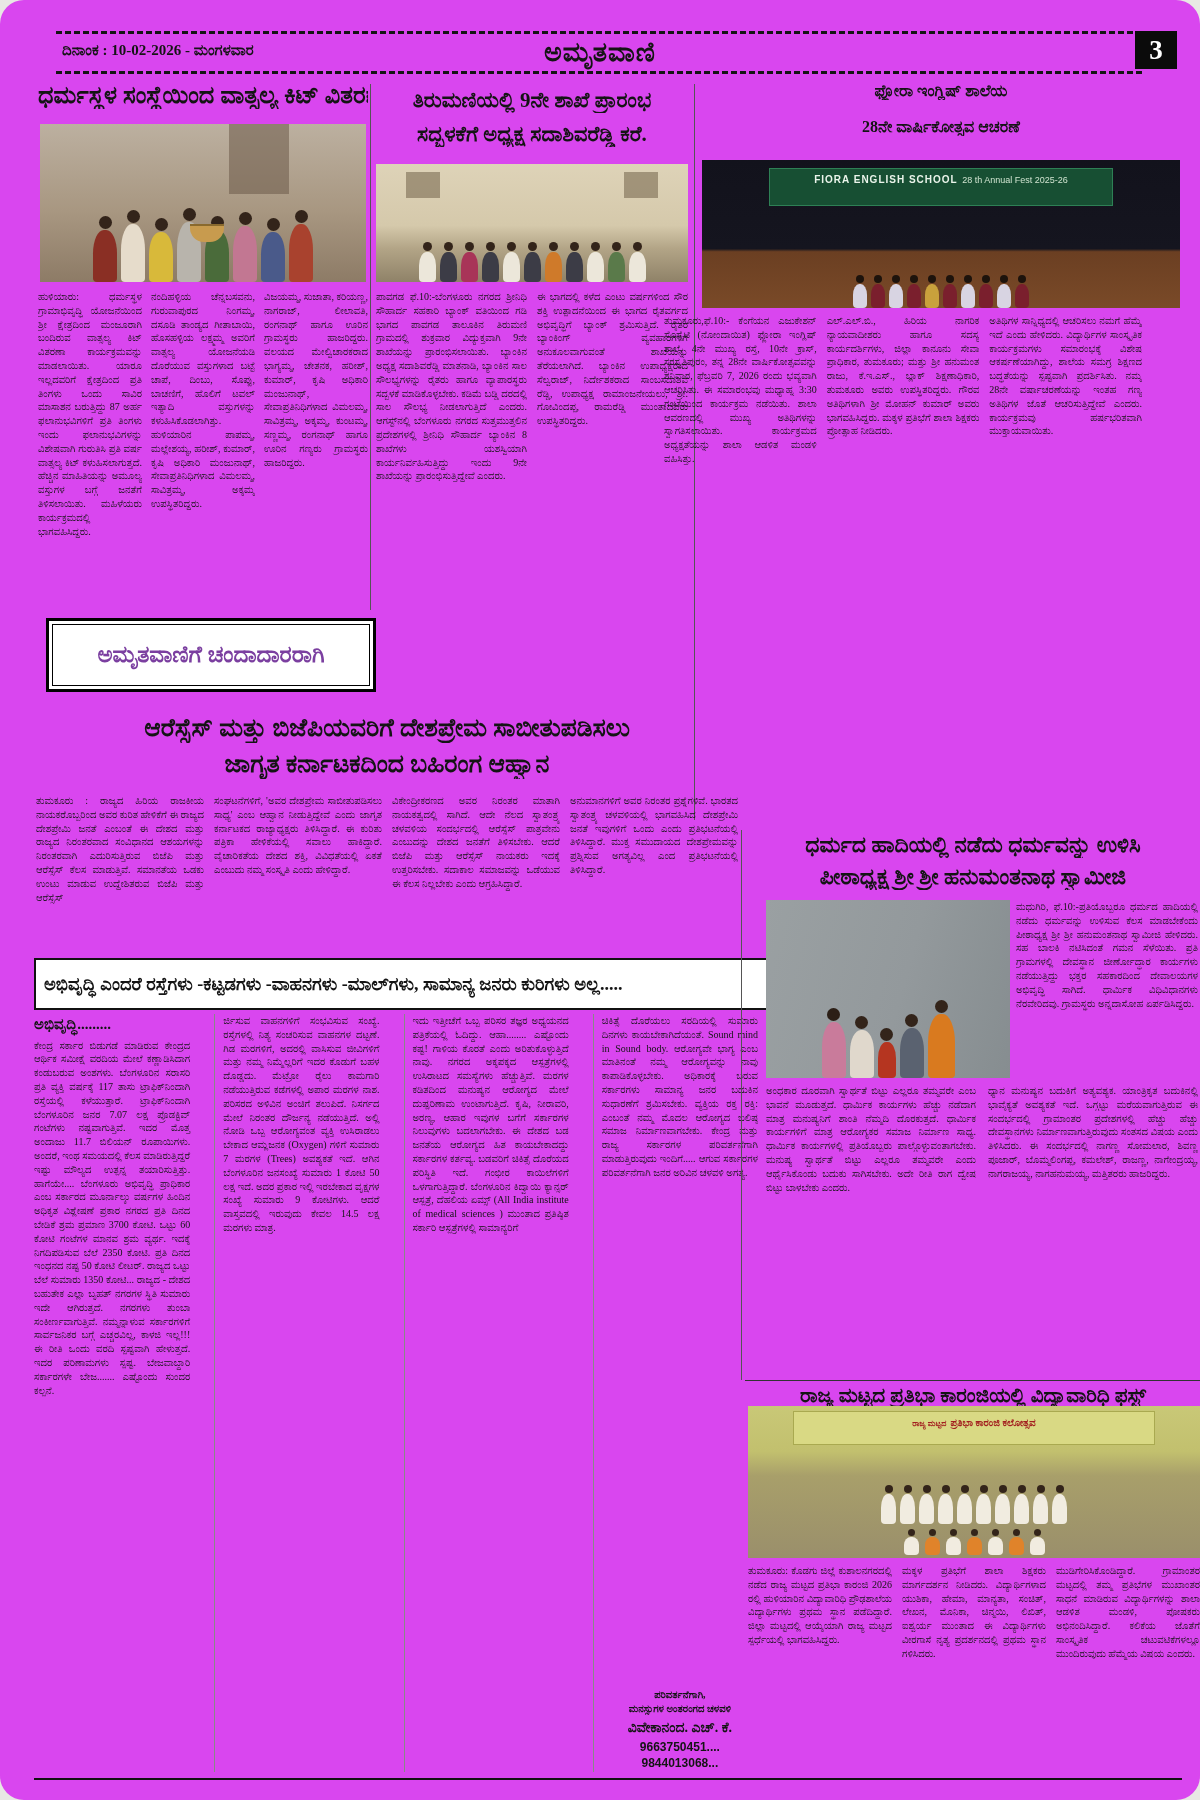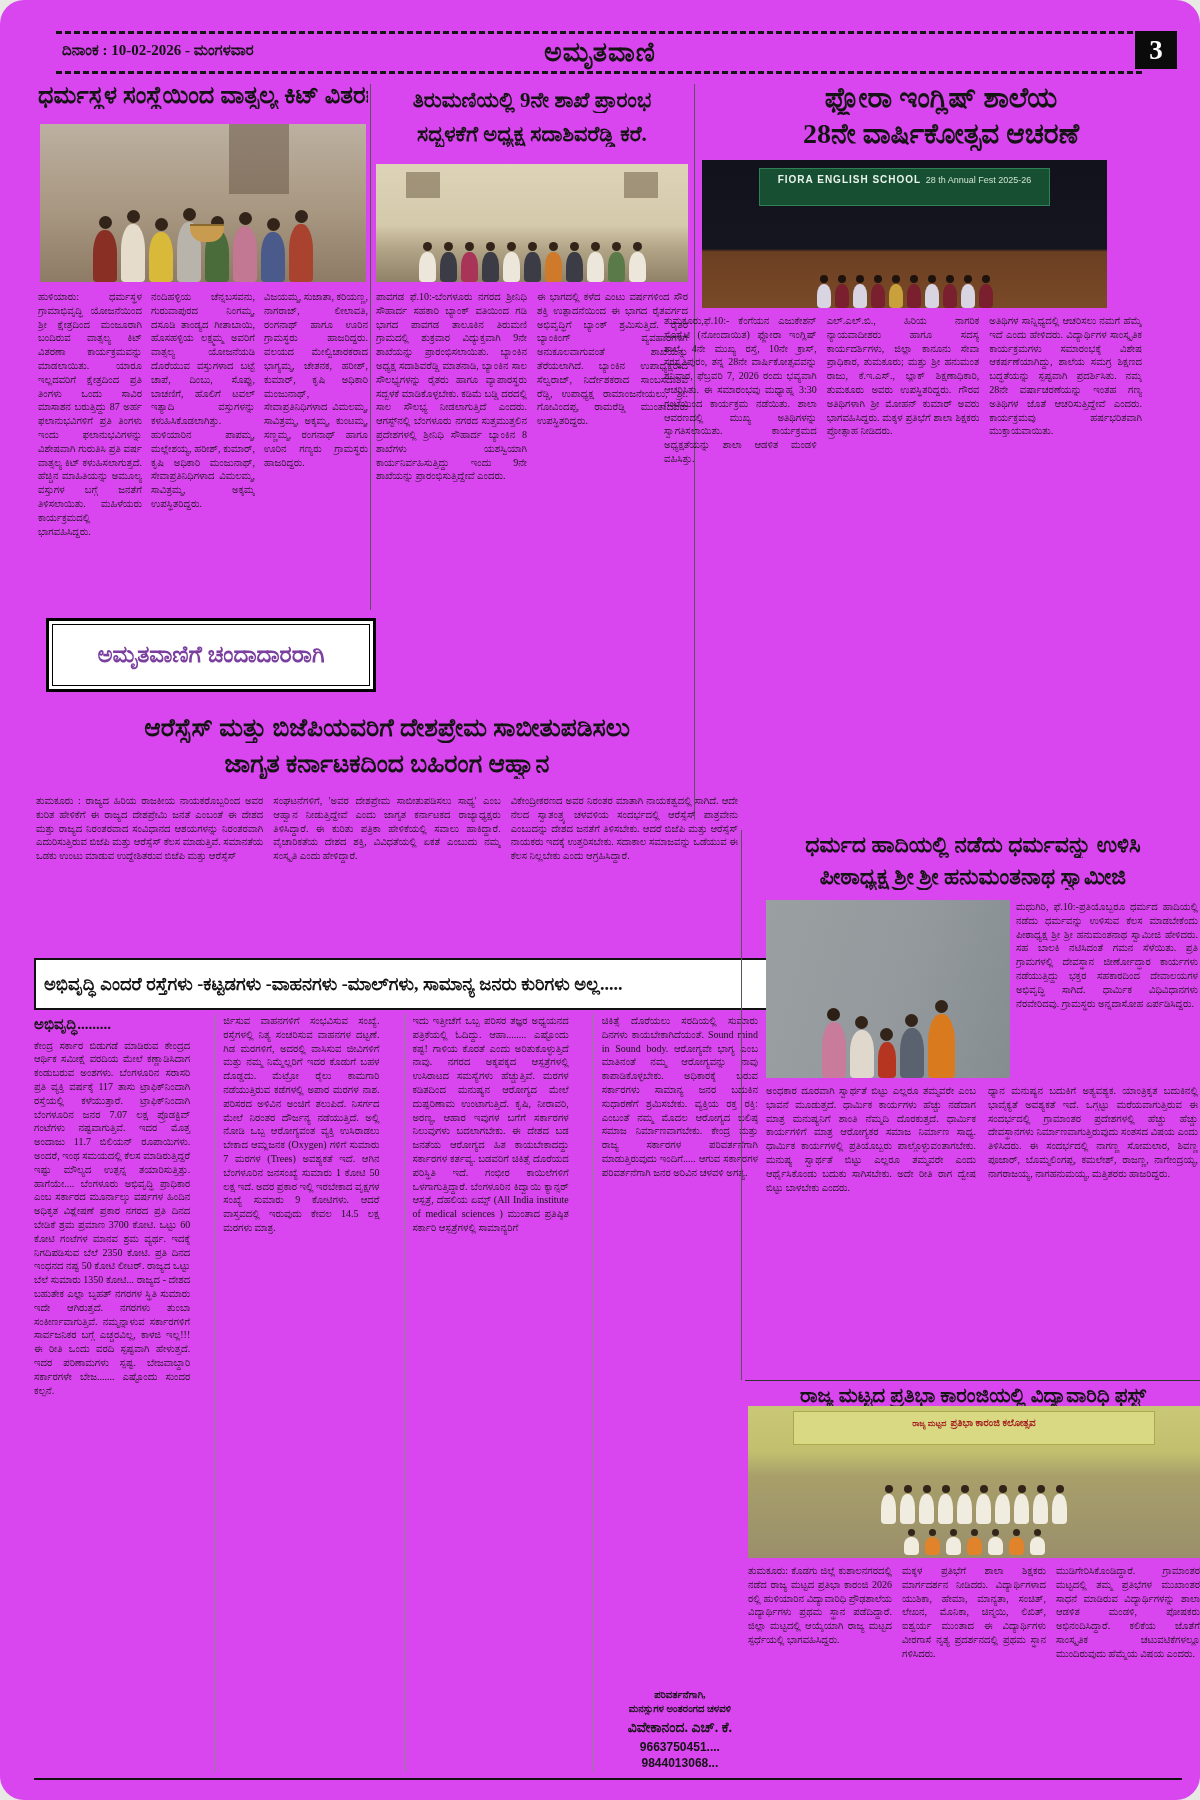--- a/index.html
+++ b/index.html
@@ -7,21 +7,21 @@
         font-family:"Liberation Serif",serif;color:#141414;overflow:hidden;border-radius:24px;}
   .abs{position:absolute;}
   
   .dash{border-top:3px dashed #141414;height:0;}
   .dateline{font-weight:bold;font-size:15px;}
   .masthead{text-align:center;font-weight:bold;font-size:27px;letter-spacing:1px;}
   .pagebox{background:#0b0b0b;color:#fff;display:flex;align-items:center;justify-content:center;
            font-weight:bold;font-size:27px;}
   
   .hl{font-weight:bold;text-align:center;white-space:nowrap;overflow:hidden;}
-  .hl1{font-size:24px;} .hl2{font-size:21px;} .hl3{font-size:28px;}
+  .hl1{font-size:24px;} .hl2{font-size:21px;} .hl3{font-size:16px;}
   .hl4{font-size:25px;} .hl5{font-size:22px;} .hl6{font-size:20px;}
   
   .cols{display:flex;}
   .col{flex:1;font-size:10px;line-height:1.38;text-align:justify;overflow:hidden;}
   .vrule{border-left:1px solid #555;width:0;}
   .hrule{border-top:1px solid #333;height:0;}
   
   .subbox{border:3px solid #000;box-shadow:inset 0 0 0 3px #fff,inset 0 0 0 4px #000;
           display:flex;align-items:center;justify-content:center;
           font-weight:bold;font-size:23px;color:#7b3fa0;background:#fff;}
@@ -201,21 +201,21 @@
   </div>
   <div class="abs cols" style="left:376px;top:290px;width:312px;height:418px;gap:10px;">
     <div class="col">ಪಾವಗಡ ಫೆ.10:-ಬೆಂಗಳೂರು ನಗರದ ಶ್ರೀನಿಧಿ ಸೌಹಾರ್ದ ಸಹಕಾರಿ ಬ್ಯಾಂಕ್ ವತಿಯಿಂದ ಗಡಿ ಭಾಗದ ಪಾವಗಡ ತಾಲೂಕಿನ ತಿರುಮಣಿ ಗ್ರಾಮದಲ್ಲಿ ಶುಕ್ರವಾರ ವಿದ್ಯುಕ್ತವಾಗಿ 9ನೇ ಶಾಖೆಯನ್ನು ಪ್ರಾರಂಭಿಸಲಾಯಿತು. ಬ್ಯಾಂಕಿನ ಅಧ್ಯಕ್ಷ ಸದಾಶಿವರೆಡ್ಡಿ ಮಾತನಾಡಿ, ಬ್ಯಾಂಕಿನ ಸಾಲ ಸೌಲಭ್ಯಗಳನ್ನು ರೈತರು ಹಾಗೂ ವ್ಯಾಪಾರಸ್ಥರು ಸದ್ಬಳಕೆ ಮಾಡಿಕೊಳ್ಳಬೇಕು. ಕಡಿಮೆ ಬಡ್ಡಿ ದರದಲ್ಲಿ ಸಾಲ ಸೌಲಭ್ಯ ನೀಡಲಾಗುತ್ತಿದೆ ಎಂದರು. ಆಗಸ್ಟ್‌ನಲ್ಲಿ ಬೆಂಗಳೂರು ನಗರದ ಸುತ್ತಮುತ್ತಲಿನ ಪ್ರದೇಶಗಳಲ್ಲಿ ಶ್ರೀನಿಧಿ ಸೌಹಾರ್ದ ಬ್ಯಾಂಕಿನ 8 ಶಾಖೆಗಳು ಯಶಸ್ವಿಯಾಗಿ ಕಾರ್ಯನಿರ್ವಹಿಸುತ್ತಿದ್ದು ಇಂದು 9ನೇ ಶಾಖೆಯನ್ನು ಪ್ರಾರಂಭಿಸುತ್ತಿದ್ದೇವೆ ಎಂದರು.</div>
     <div class="col">ಈ ಭಾಗದಲ್ಲಿ ಕಳೆದ ಎಂಟು ವರ್ಷಗಳಿಂದ ಸೌರ ಶಕ್ತಿ ಉತ್ಪಾದನೆಯಿಂದ ಈ ಭಾಗದ ರೈತವರ್ಗದ ಅಭಿವೃದ್ಧಿಗೆ ಬ್ಯಾಂಕ್ ಶ್ರಮಿಸುತ್ತಿದೆ. ರೈತರ ಬ್ಯಾಂಕಿಂಗ್ ವ್ಯವಹಾರಗಳಿಗೆ ಅನುಕೂಲವಾಗುವಂತೆ ಶಾಖೆಯನ್ನು ತೆರೆಯಲಾಗಿದೆ. ಬ್ಯಾಂಕಿನ ಉಪಾಧ್ಯಕ್ಷರಾದ ಸೆಲ್ವರಾಜ್, ನಿರ್ದೇಶಕರಾದ ಸಾಂಬಸದಾಶಿವ ರೆಡ್ಡಿ, ಉಪಾಧ್ಯಕ್ಷ ರಾಮಾಂಜನೇಯಲು, ಶ್ರೀ. ಗೋವಿಂದಪ್ಪ, ರಾಮರೆಡ್ಡಿ ಮುಂತಾದವರು ಉಪಸ್ಥಿತರಿದ್ದರು.</div>
   </div>
 
   <div class="abs vrule" style="left:694px;top:84px;height:736px;"></div>
 
   <div class="abs hl hl3" style="left:700px;top:82px;width:482px;">ಫ್ಲೋರಾ ಇಂಗ್ಲಿಷ್ ಶಾಲೆಯ</div>
   <div class="abs hl hl3" style="left:700px;top:118px;width:482px;">28ನೇ ವಾರ್ಷಿಕೋತ್ಸವ ಆಚರಣೆ</div>
-  <div class="abs photo ph3" style="left:702px;top:160px;width:405px;height:148px;">
+  <div class="abs photo ph3" style="left:702px;top:160px;width:478px;height:148px;">
     <span class="stageBanner">
       <span class="b1">FIORA ENGLISH SCHOOL</span>
       <span class="b2">28 th Annual Fest 2025-26</span>
     </span>
     <span class="pg">
       <i class="pr">
           <i class="hd"></i>
           <i class="bd"></i>
         </i>
       <i class="pr">
@@ -265,20 +265,21 @@
   <div class="abs subbox" style="left:46px;top:618px;width:324px;height:68px;">
     <span>ಅಮೃತವಾಣಿಗೆ ಚಂದಾದಾರರಾಗಿ</span>
   </div>
 
   <div class="abs hl hl4" style="left:36px;top:714px;width:702px;">ಆರೆಸ್ಸೆಸ್ ಮತ್ತು ಬಿಜೆಪಿಯವರಿಗೆ ದೇಶಪ್ರೇಮ ಸಾಬೀತುಪಡಿಸಲು</div>
   <div class="abs hl hl4" style="left:36px;top:750px;width:702px;">ಜಾಗೃತ ಕರ್ನಾಟಕದಿಂದ ಬಹಿರಂಗ ಆಹ್ವಾನ</div>
   <div class="abs cols" style="left:36px;top:794px;width:702px;height:156px;gap:10px;">
     <div class="col">ತುಮಕೂರು : ರಾಜ್ಯದ ಹಿರಿಯ ರಾಜಕೀಯ ನಾಯಕರೊಬ್ಬರಿಂದ ಅವರ ಕುರಿತ ಹೇಳಿಕೆಗೆ ಈ ರಾಜ್ಯದ ದೇಶಪ್ರೇಮಿ ಜನತೆ ಎಂಬಂತೆ ಈ ದೇಶದ ಮತ್ತು ರಾಜ್ಯದ ನಿರಂತರವಾದ ಸಂವಿಧಾನದ ಆಶಯಗಳನ್ನು ನಿರಂತರವಾಗಿ ಎದುರಿಸುತ್ತಿರುವ ಬಿಜೆಪಿ ಮತ್ತು ಆರೆಸ್ಸೆಸ್ ಕೆಲಸ ಮಾಡುತ್ತಿವೆ. ಸಮಾನತೆಯ ಒಡಕು ಉಂಟು ಮಾಡುವ ಉದ್ದೇಶಿತರುವ ಬಿಜೆಪಿ ಮತ್ತು ಆರೆಸ್ಸೆಸ್</div>
     <div class="col">ಸಂಘಟನೆಗಳಿಗೆ, 'ಅವರ ದೇಶಪ್ರೇಮ ಸಾಬೀತುಪಡಿಸಲು ಸಾಧ್ಯ' ಎಂಬ ಆಹ್ವಾನ ನೀಡುತ್ತಿದ್ದೇವೆ ಎಂದು ಜಾಗೃತ ಕರ್ನಾಟಕದ ರಾಜ್ಯಾಧ್ಯಕ್ಷರು ತಿಳಿಸಿದ್ದಾರೆ. ಈ ಕುರಿತು ಪತ್ರಿಕಾ ಹೇಳಿಕೆಯಲ್ಲಿ ಸವಾಲು ಹಾಕಿದ್ದಾರೆ. ವೈಚಾರಿಕತೆಯ ದೇಶದ ಶಕ್ತಿ, ವಿವಿಧತೆಯಲ್ಲಿ ಏಕತೆ ಎಂಬುದು ನಮ್ಮ ಸಂಸ್ಕೃತಿ ಎಂದು ಹೇಳಿದ್ದಾರೆ.</div>
     <div class="col">ವಿಕೇಂದ್ರೀಕರಣದ ಅವರ ನಿರಂತರ ಮಾತಾಗಿ ನಾಯಕತ್ವದಲ್ಲಿ ಸಾಗಿದೆ. ಆದೇ ನೆಲದ ಸ್ವಾತಂತ್ರ್ಯ ಚಳವಳಿಯ ಸಂದರ್ಭದಲ್ಲಿ ಆರೆಸ್ಸೆಸ್ ಪಾತ್ರವೇನು ಎಂಬುದನ್ನು ದೇಶದ ಜನತೆಗೆ ತಿಳಿಸಬೇಕು. ಆದರೆ ಬಿಜೆಪಿ ಮತ್ತು ಆರೆಸ್ಸೆಸ್ ನಾಯಕರು ಇದಕ್ಕೆ ಉತ್ತರಿಸಬೇಕು. ಸದಾಕಾಲ ಸಮಾಜವನ್ನು ಒಡೆಯುವ ಈ ಕೆಲಸ ನಿಲ್ಲಬೇಕು ಎಂದು ಆಗ್ರಹಿಸಿದ್ದಾರೆ.</div>
+    <div class="col">ಅನುಮಾನಗಳಿಗೆ ಅವರ ನಿರಂತರ ಪ್ರಶ್ನೆಗಳಿವೆ. ಭಾರತದ ಸ್ವಾತಂತ್ರ್ಯ ಚಳವಳಿಯಲ್ಲಿ ಭಾಗವಹಿಸಿದ ದೇಶಪ್ರೇಮಿ ಜನತೆ ಇವುಗಳಿಗೆ ಒಂದು ಎಂದು ಪ್ರತಿಭಟನೆಯಲ್ಲಿ ತಿಳಿಸಿದ್ದಾರೆ. ಮುಕ್ತ ಸಮುದಾಯದ ದೇಶಪ್ರೇಮವನ್ನು ಪ್ರಶ್ನಿಸುವ ಅಗತ್ಯವಿಲ್ಲ ಎಂದ ಪ್ರತಿಭಟನೆಯಲ್ಲಿ ತಿಳಿಸಿದ್ದಾರೆ.</div>
   </div>
 
   <div class="abs bannerbox" style="left:34px;top:958px;width:724px;height:48px;">
     <span>ಅಭಿವೃದ್ಧಿ ಎಂದರೆ ರಸ್ತೆಗಳು -ಕಟ್ಟಡಗಳು -ವಾಹನಗಳು -ಮಾಲ್‌ಗಳು, ಸಾಮಾನ್ಯ ಜನರು ಕುರಿಗಳು ಅಲ್ಲ.....</span>
   </div>
 
   <div class="abs cols" style="left:34px;top:1014px;width:724px;height:758px;gap:16px;">
     <div class="col" style="padding-right:8px;">
       <div class="colhead">ಅಭಿವೃದ್ಧಿ.........</div>
       <span>ಕೇಂದ್ರ ಸರ್ಕಾರ ಬಿಡುಗಡೆ ಮಾಡಿರುವ ಕೇಂದ್ರದ ಆರ್ಥಿಕ ಸಮೀಕ್ಷೆ ವರದಿಯ ಮೇಲೆ ಕಣ್ಣಾಡಿಸಿದಾಗ ಕಂಡುಬರುವ ಅಂಶಗಳು. ಬೆಂಗಳೂರಿನ ಸರಾಸರಿ ಪ್ರತಿ ವ್ಯಕ್ತಿ ವರ್ಷಕ್ಕೆ 117 ತಾಸು ಟ್ರಾಫಿಕ್‌ನಿಂದಾಗಿ ರಸ್ತೆಯಲ್ಲಿ ಕಳೆಯುತ್ತಾರೆ. ಟ್ರಾಫಿಕ್‌ನಿಂದಾಗಿ ಬೆಂಗಳೂರಿನ ಜನರ 7.07 ಲಕ್ಷ ಪ್ರೊಡಕ್ಟಿವ್ ಗಂಟೆಗಳು ನಷ್ಟವಾಗುತ್ತಿವೆ. ಇದರ ಮೊತ್ತ ಅಂದಾಜು 11.7 ಬಿಲಿಯನ್ ರೂಪಾಯಿಗಳು. ಅಂದರೆ, ಇಂಥ ಸಮಯದಲ್ಲಿ ಕೆಲಸ ಮಾಡಿರುತ್ತಿದ್ದರೆ ಇಷ್ಟು ಮೌಲ್ಯದ ಉತ್ಪನ್ನ ತಯಾರಿಸುತ್ತಿತ್ತು. ಹಾಗೆಯೇ.... ಬೆಂಗಳೂರು ಅಭಿವೃದ್ಧಿ ಪ್ರಾಧಿಕಾರ ಎಂಬ ಸರ್ಕಾರದ ಮೂರ್ನಾಲ್ಕು ವರ್ಷಗಳ ಹಿಂದಿನ ಅಧಿಕೃತ ವಿಶ್ಲೇಷಣೆ ಪ್ರಕಾರ ನಗರದ ಪ್ರತಿ ದಿನದ ಬೇಡಿಕೆ ಶ್ರಮ ಪ್ರಮಾಣ 3700 ಕೋಟಿ. ಒಟ್ಟು 60 ಕೋಟಿ ಗಂಟೆಗಳ ಮಾನವ ಶ್ರಮ ವ್ಯರ್ಥ. ಇದಕ್ಕೆ ನಿಗದಿಪಡಿಸುವ ಬೆಲೆ 2350 ಕೋಟಿ. ಪ್ರತಿ ದಿನದ ಇಂಧನದ ನಷ್ಟ 50 ಕೋಟಿ ಲೀಟರ್. ರಾಜ್ಯದ ಒಟ್ಟು ಬೆಲೆ ಸುಮಾರು 1350 ಕೋಟಿ... ರಾಜ್ಯದ - ದೇಶದ ಬಹುತೇಕ ಎಲ್ಲಾ ಬೃಹತ್ ನಗರಗಳ ಸ್ಥಿತಿ ಸುಮಾರು ಇದೇ ಆಗಿರುತ್ತದೆ. ನಗರಗಳು ತುಂಬಾ ಸಂಕೀರ್ಣವಾಗುತ್ತಿವೆ. ನಮ್ಮನ್ನಾಳುವ ಸರ್ಕಾರಗಳಿಗೆ ಸಾರ್ವಜನಿಕರ ಬಗ್ಗೆ ಎಚ್ಚರವಿಲ್ಲ, ಕಾಳಜಿ ಇಲ್ಲ!!! ಈ ರೀತಿ ಒಂದು ವರದಿ ಸ್ಪಷ್ಟವಾಗಿ ಹೇಳುತ್ತದೆ. ಇದರ ಪರಿಣಾಮಗಳು ಸ್ಪಷ್ಟ. ಬೇಜವಾಬ್ದಾರಿ ಸರ್ಕಾರಗಳೇ ಬೇಜ....... ಎಷ್ಟೊಂದು ಸುಂದರ ಕಲ್ಪನೆ.</span>

